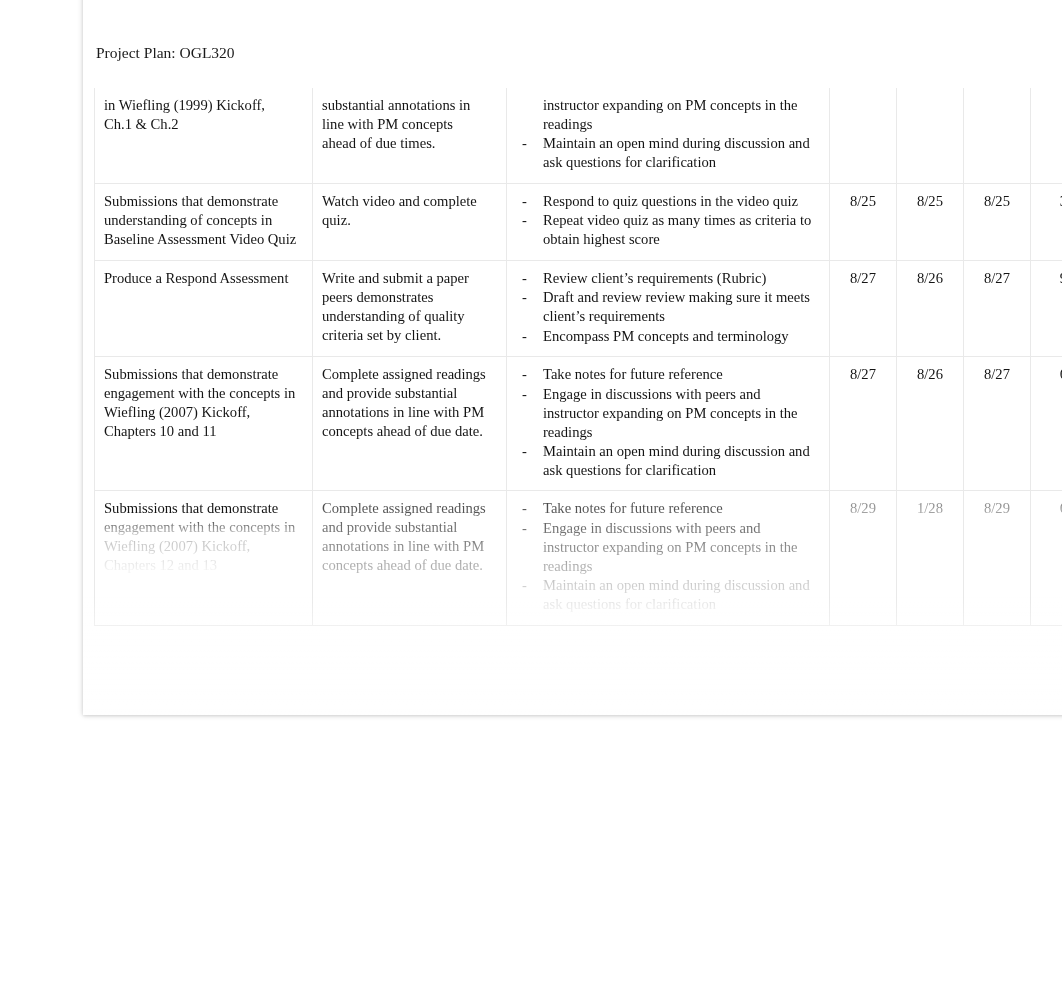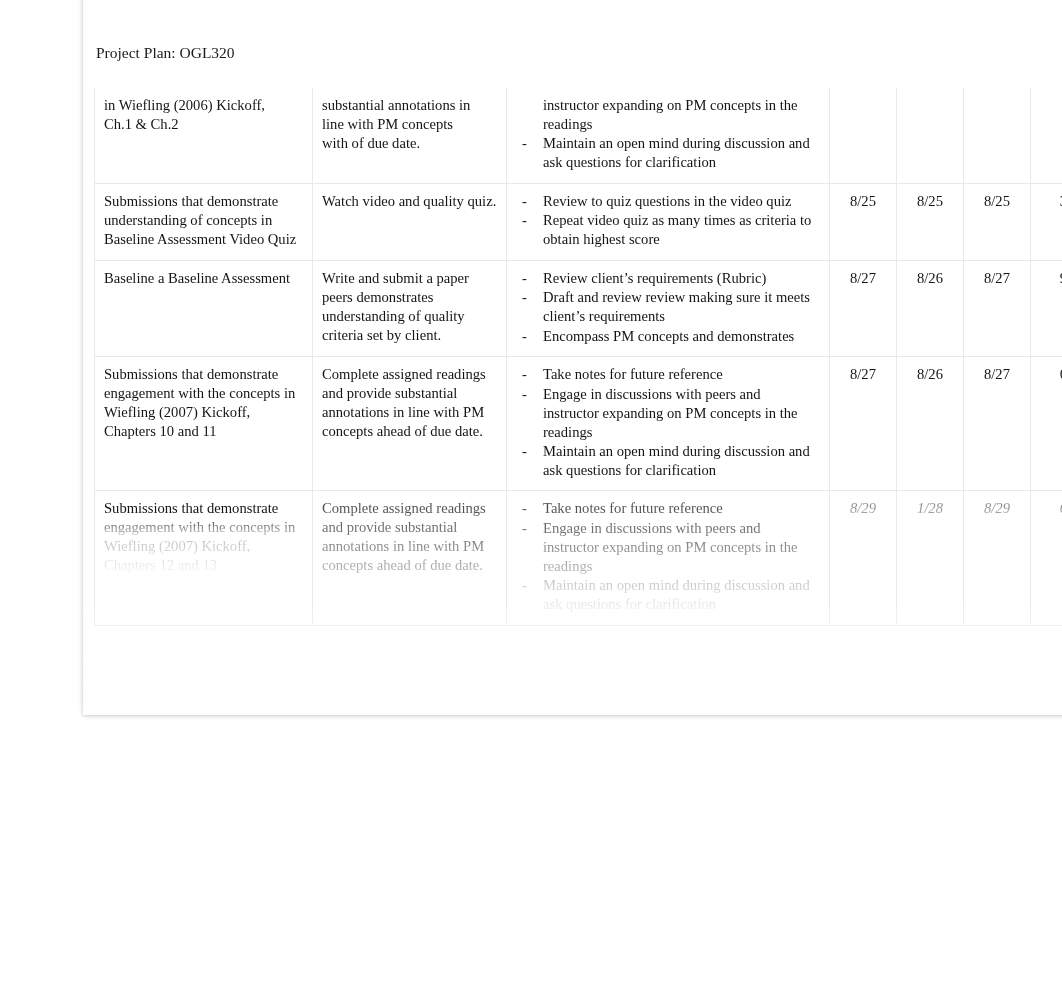--- a/index.html
+++ b/index.html
@@ -127,21 +127,20 @@
         rgba(0,0,0,0.22) 85px, rgba(0,0,0,0) 125px);
     mask-image: linear-gradient(to bottom,
         rgba(0,0,0,0.80) 0px, rgba(0,0,0,0.55) 40px,
         rgba(0,0,0,0.22) 85px, rgba(0,0,0,0) 125px);
   }
   .fade-mask-dates {
     -webkit-mask-image: linear-gradient(to bottom,
         rgba(0,0,0,0.55) 0px, rgba(0,0,0,0.25) 26px, rgba(0,0,0,0) 55px);
     mask-image: linear-gradient(to bottom,
         rgba(0,0,0,0.55) 0px, rgba(0,0,0,0.25) 26px, rgba(0,0,0,0) 55px);
-    font-style: italic;
   }
 
   
   .page-bottom-veil {
     position: absolute;
     left: 0;
     right: 0;
     bottom: 0;
     height: 118px;
     background: linear-gradient(to bottom,
@@ -180,63 +179,63 @@
         <col class="col-actions">
         <col class="col-start">
         <col class="col-target">
         <col class="col-actual">
         <col class="col-duration">
       </colgroup>
       <tbody>
 
         <tr class="row-top">
           <td class="cell-deliverable continuation">
-            <div>in Wiefling (2006) Kickoff,</div>
+            <div>in Wiefling (1999) Kickoff,</div>
             <div>Ch.1 &amp; Ch.2</div>
           </td>
           <td class="cell-task">
             <div>substantial annotations in</div>
             <div>line with PM concepts</div>
-            <div>with of due date.</div>
+            <div>ahead of due times.</div>
           </td>
           <td class="cell-actions">
             <ul class="dash-list">
               <li class="no-dash">instructor expanding on PM concepts in the readings</li>
               <li>Maintain an open mind during discussion and ask questions for clarification</li>
             </ul>
           </td>
           <td class="cell-date"></td>
           <td class="cell-date"></td>
           <td class="cell-date"></td>
           <td class="cell-date"></td>
         </tr>
 
         <tr>
           <td class="cell-deliverable">Submissions that demonstrate understanding of concepts in Baseline Assessment Video Quiz</td>
-          <td class="cell-task">Watch video and quality quiz.</td>
-          <td class="cell-actions">
-            <ul class="dash-list">
-              <li>Review to quiz questions in the video quiz</li>
+          <td class="cell-task">Watch video and complete quiz.</td>
+          <td class="cell-actions">
+            <ul class="dash-list">
+              <li>Respond to quiz questions in the video quiz</li>
               <li>Repeat video quiz as many times as criteria to obtain highest score</li>
             </ul>
           </td>
           <td class="cell-date">8/25</td>
           <td class="cell-date">8/25</td>
           <td class="cell-date">8/25</td>
           <td class="cell-date">30</td>
         </tr>
 
         <tr>
-          <td class="cell-deliverable">Baseline a Baseline Assessment</td>
+          <td class="cell-deliverable">Produce a Respond Assessment</td>
           <td class="cell-task">Write and submit a paper peers demonstrates understanding of quality criteria set by client.</td>
           <td class="cell-actions">
             <ul class="dash-list">
               <li>Review client’s requirements (Rubric)</li>
               <li>Draft and review review making sure it meets client’s requirements</li>
-              <li>Encompass PM concepts and demonstrates</li>
+              <li>Encompass PM concepts and terminology</li>
             </ul>
           </td>
           <td class="cell-date">8/27</td>
           <td class="cell-date">8/26</td>
           <td class="cell-date">8/27</td>
           <td class="cell-date">90</td>
         </tr>
 
         <tr>
           <td class="cell-deliverable">Submissions that demonstrate engagement with the concepts in Wiefling (2007) Kickoff, Chapters 10 and 11</td>

